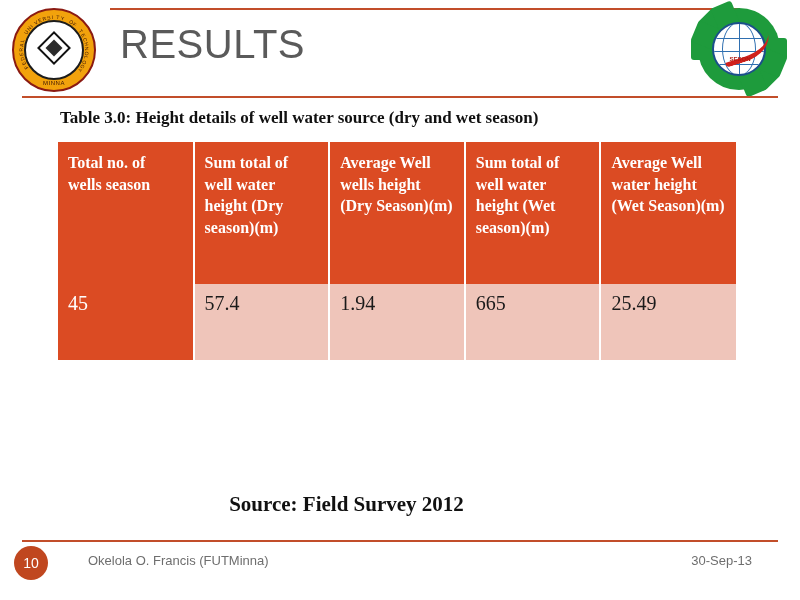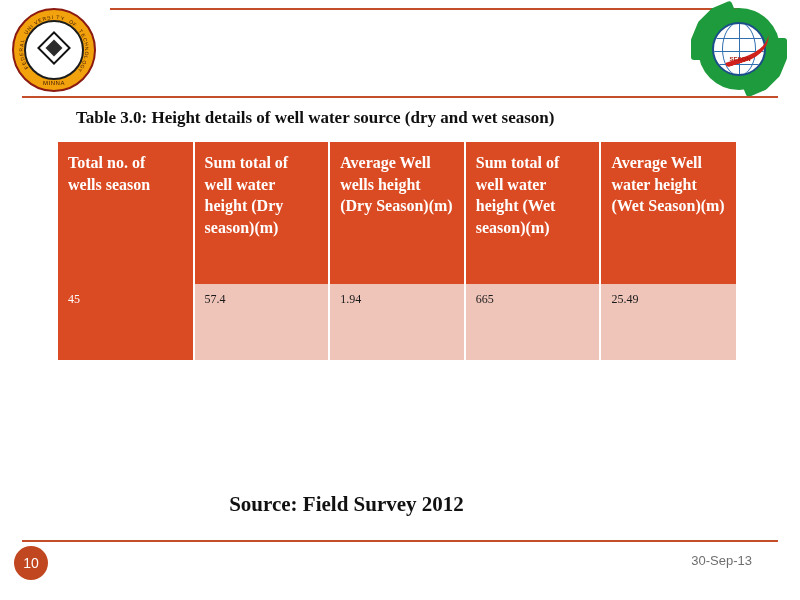--- a/index.html
+++ b/index.html
@@ -223,21 +223,20 @@
 
   
   .table-caption {
     position: absolute;
     left: 60px;
     top: 108px;
     font-family: "Liberation Serif", serif;
     font-weight: bold;
     font-size: 17px;
     color: #101010;
-    margin-left: 16px;
   }
 
   table.data {
     position: absolute;
     left: 58px;
     top: 142px;
     width: 678px;
     border-collapse: collapse;
     table-layout: fixed;
   }
@@ -252,21 +251,21 @@
     padding: 10px 10px 12px 10px;
     border-right: 2px solid #ffffff;
     line-height: 1.35;
     height: 120px;
   }
   table.data th:last-child { border-right: none; }
   table.data td {
     background: #EFC5BA;
     color: #1a1a1a;
     font-family: "Liberation Serif", serif;
-    font-size: 12px;
+    font-size: 20px;
     vertical-align: top;
     padding: 8px 10px 10px 10px;
     border-right: 2px solid #ffffff;
     height: 58px;
   }
   table.data td:last-child { border-right: none; }
   table.data td.firstcol {
     background: #DB4B23;
     color: #ffffff;
   }
@@ -378,20 +377,21 @@
         <span style="transform: rotate(76.6129deg) translate(0px, -36px);">H</span>
         <span style="transform: rotate(84.6774deg) translate(0px, -36px);">N</span>
         <span style="transform: rotate(92.7419deg) translate(0px, -36px);">O</span>
         <span style="transform: rotate(100.806deg) translate(0px, -36px);">L</span>
         <span style="transform: rotate(108.871deg) translate(0px, -36px);">O</span>
         <span style="transform: rotate(116.935deg) translate(0px, -36px);">G</span>
         <span style="transform: rotate(125deg) translate(0px, -36px);">Y</span>
       </div>
     </div>
 
+  <div class="title">RESULTS</div>
 
   <div class="logo-right">
     <div class="gear"></div>
     <div class="gear2"></div>
     <div class="globe">
       <div class="mer"></div>
       <div class="par" style="top:14px;"></div>
       <div class="par" style="top:27px;"></div>
       <div class="par" style="top:40px;"></div>
       <div class="ell"></div>
@@ -422,15 +422,16 @@
         <td>665</td>
         <td>25.49</td>
       </tr>
     </tbody>
   </table>
 
   <div class="source-line">Source: Field Survey 2012</div>
 
   <div class="footer-rule"></div>
   <div class="page-badge">10</div>
+  <div class="footer-author">Okelola O. Francis (FUTMinna)</div>
   <div class="footer-date">30-Sep-13</div>
 
 </div>
 
 </body></html>

